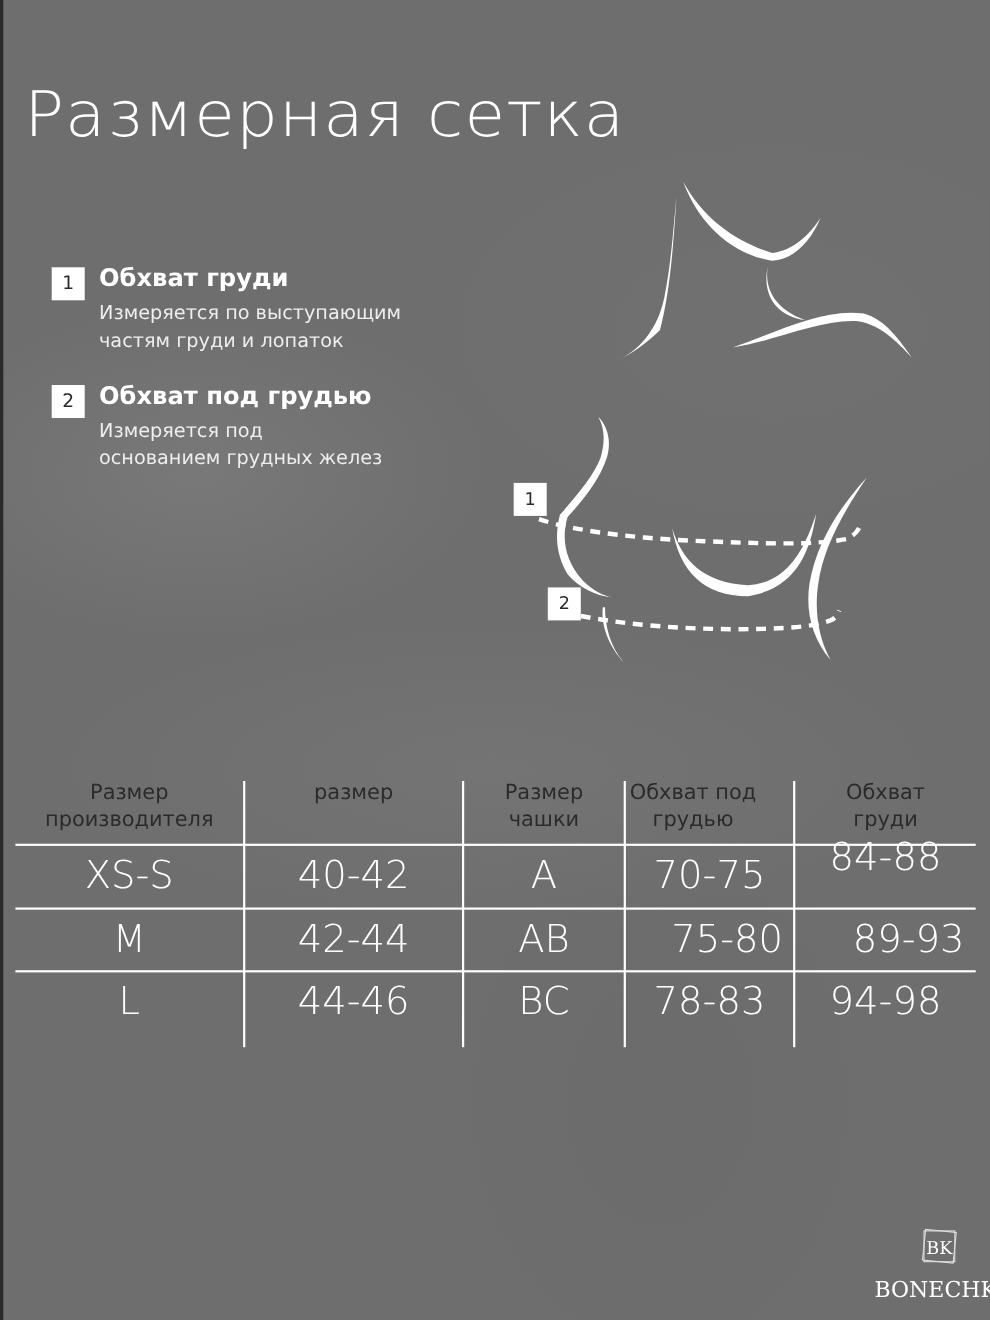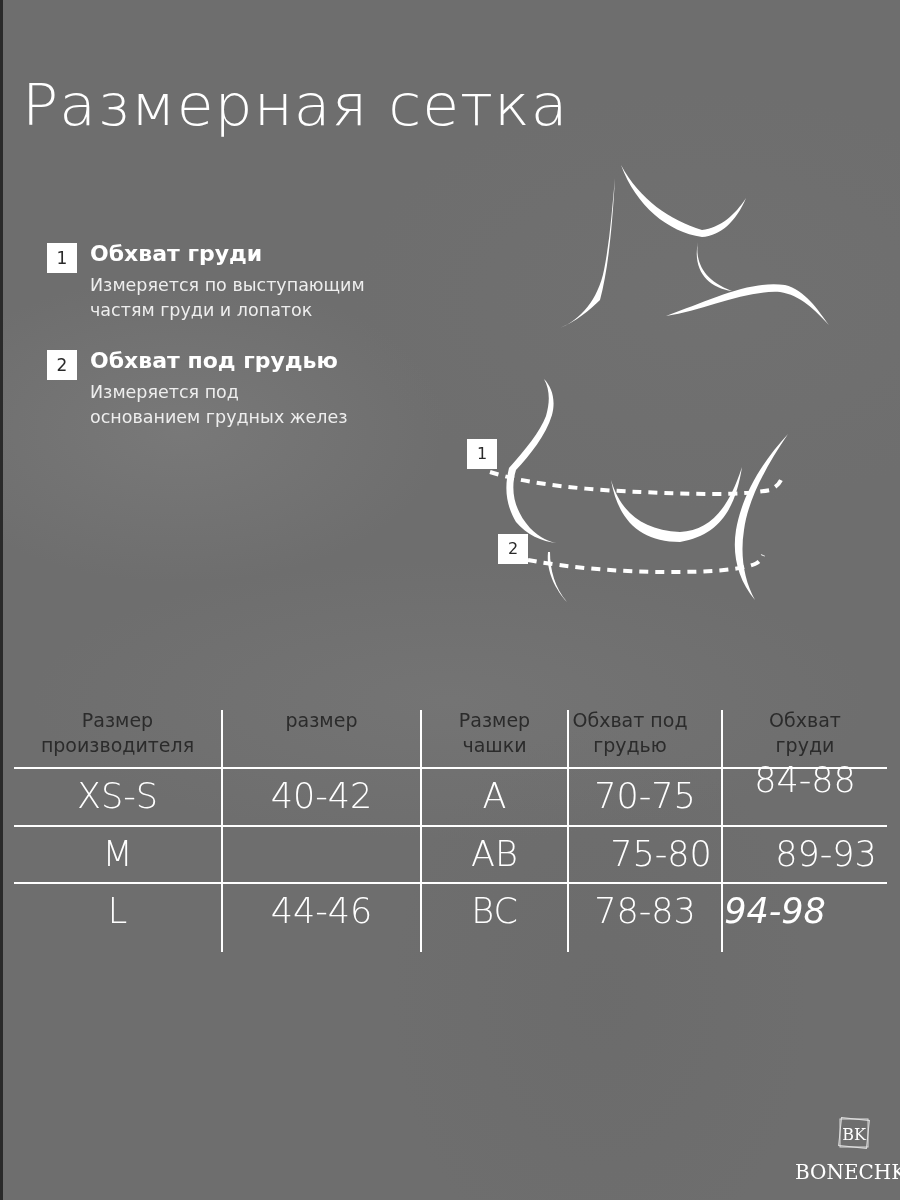--- a/index.html
+++ b/index.html
@@ -158,29 +158,30 @@
     <div>груди</div>
   </div>
 
   <div class="td" style="top:76px;left:14px;width:207px;">XS-S</div>
   <div class="td" style="top:76px;left:223px;width:197px;">40-42</div>
   <div class="td" style="top:76px;left:422px;width:145px;">A</div>
   <div class="td" style="top:76px;left:569px;width:152px;">70-75</div>
   <div class="td" style="top:60px;left:723px;width:164px;">84-88</div>
 
   <div class="td" style="top:134px;left:14px;width:207px;">M</div>
+  <div class="td" style="top:134px;left:223px;width:197px;">42-44</div>
   <div class="td" style="top:134px;left:422px;width:145px;">AB</div>
   <div class="td" style="top:134px;left:569px;width:152px;margin-left:16px;">75-80</div>
   <div class="td" style="top:134px;left:744px;width:164px;">89-93</div>
 
   <div class="td" style="top:191px;left:14px;width:207px;">L</div>
   <div class="td" style="top:191px;left:223px;width:197px;">44-46</div>
   <div class="td" style="top:191px;left:422px;width:145px;">BC</div>
   <div class="td" style="top:191px;left:569px;width:152px;">78-83</div>
-  <div class="td" style="top:191px;left:693px;width:164px;font-style:italic;">94-98</div>
+  <div class="td" style="top:191px;left:723px;width:164px;">94-98</div>
 </div>
 
 <div class="logo">
   <svg class="mark" viewBox="0 0 34 34" xmlns="http://www.w3.org/2000/svg">
     <rect x="3" y="3" width="28" height="28" fill="none" stroke="#dddddd" stroke-width="1"></rect>
     <rect x="3" y="3" width="28" height="28" fill="none" stroke="#dddddd" stroke-width="1" transform="rotate(6 17 17)"></rect>
     <text x="17" y="24" text-anchor="middle" font-family="DejaVu Serif, serif" font-size="16" fill="#ffffff">BK</text>
   </svg>
   <div class="brand">BONECHKA</div>
 </div>

